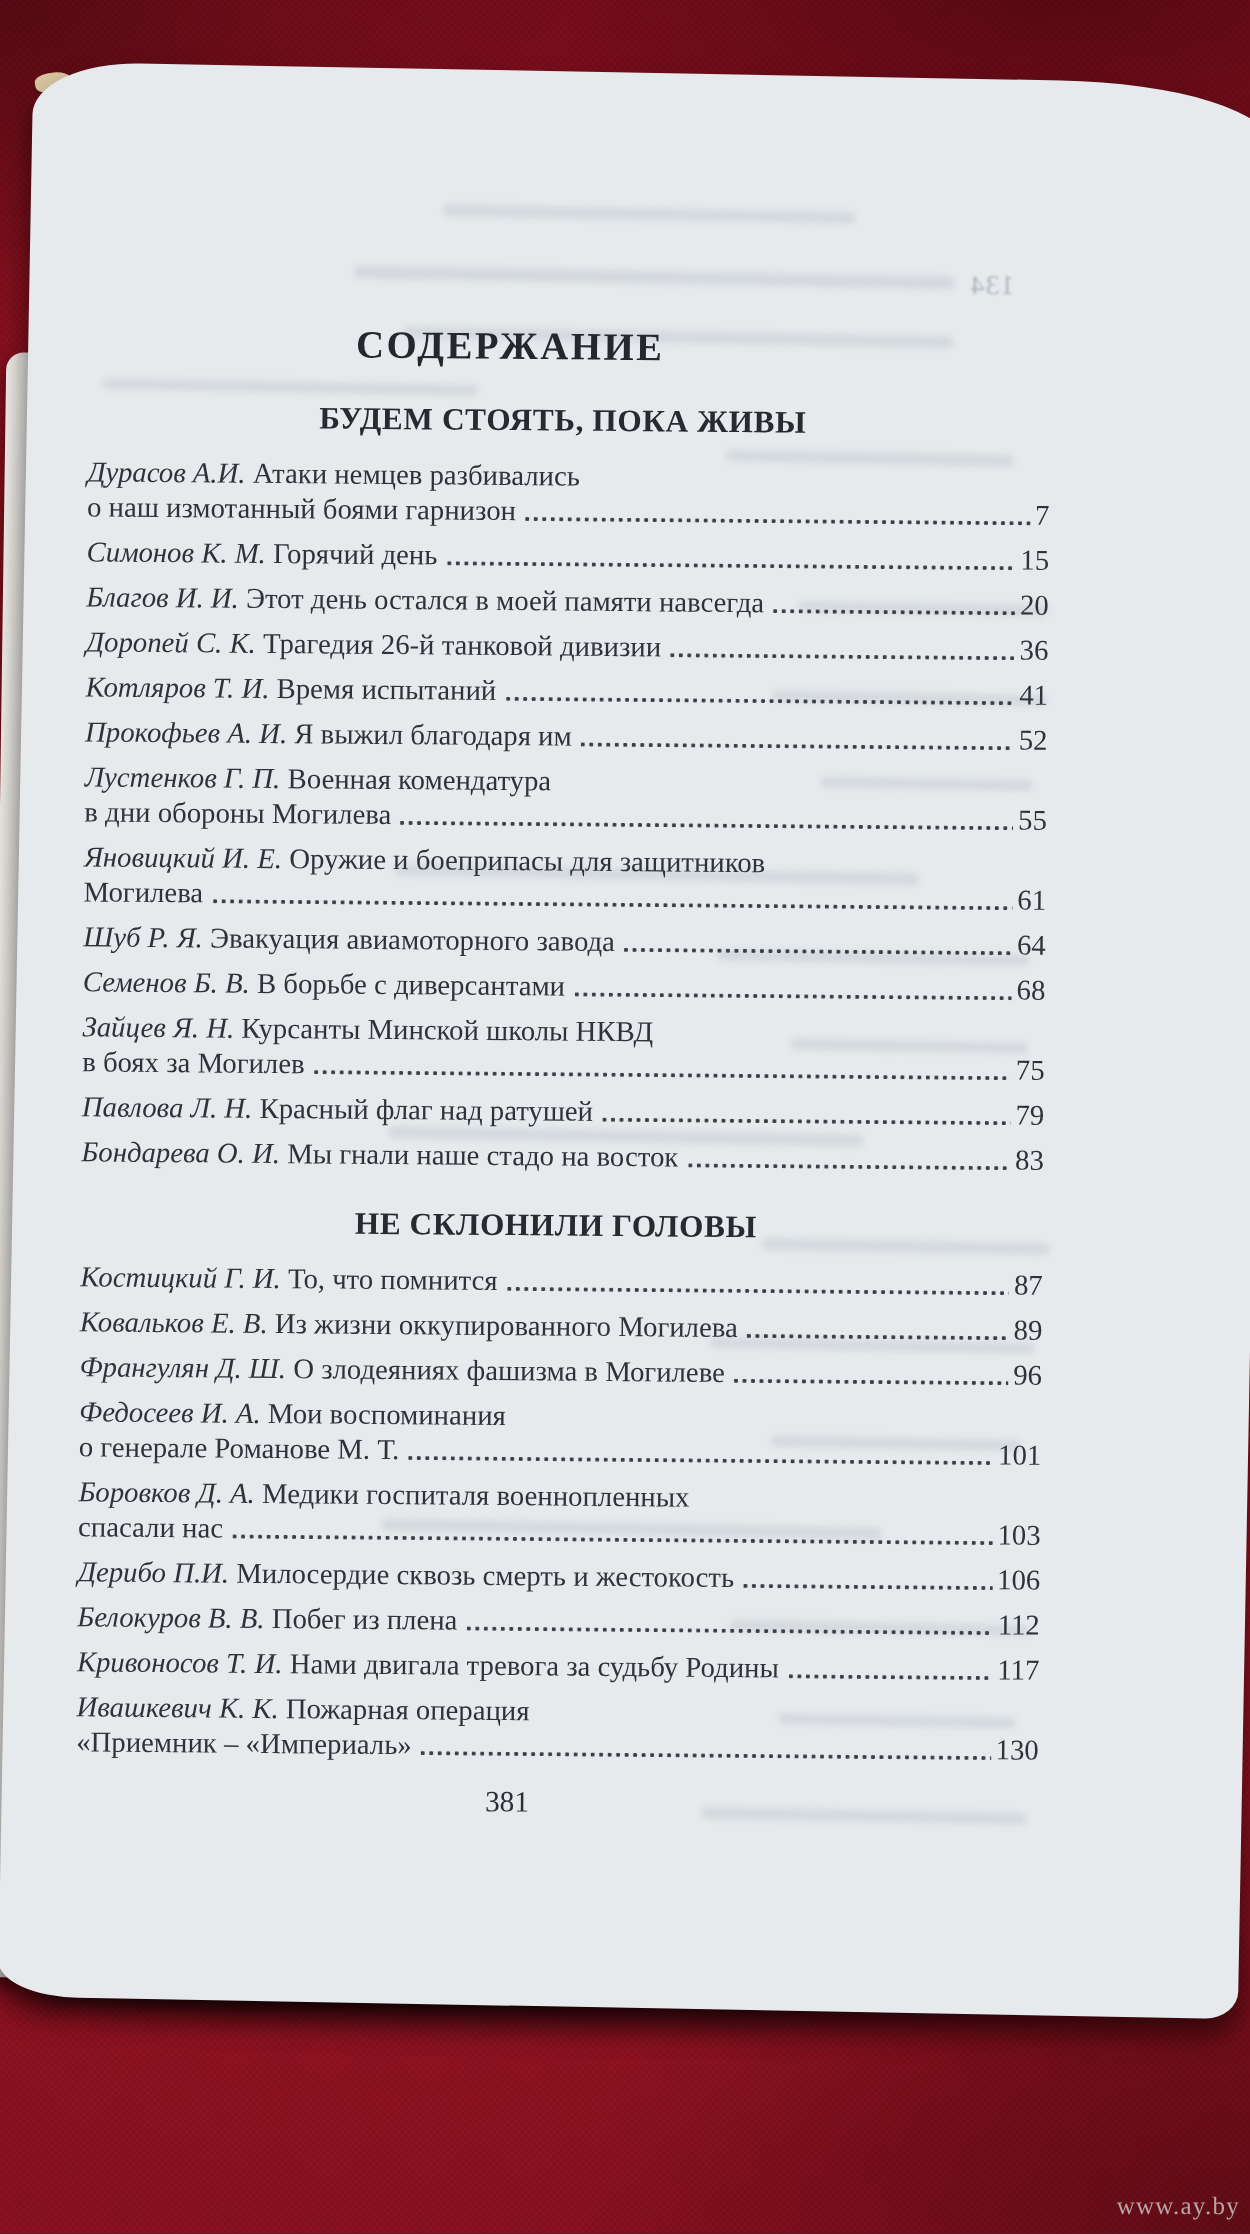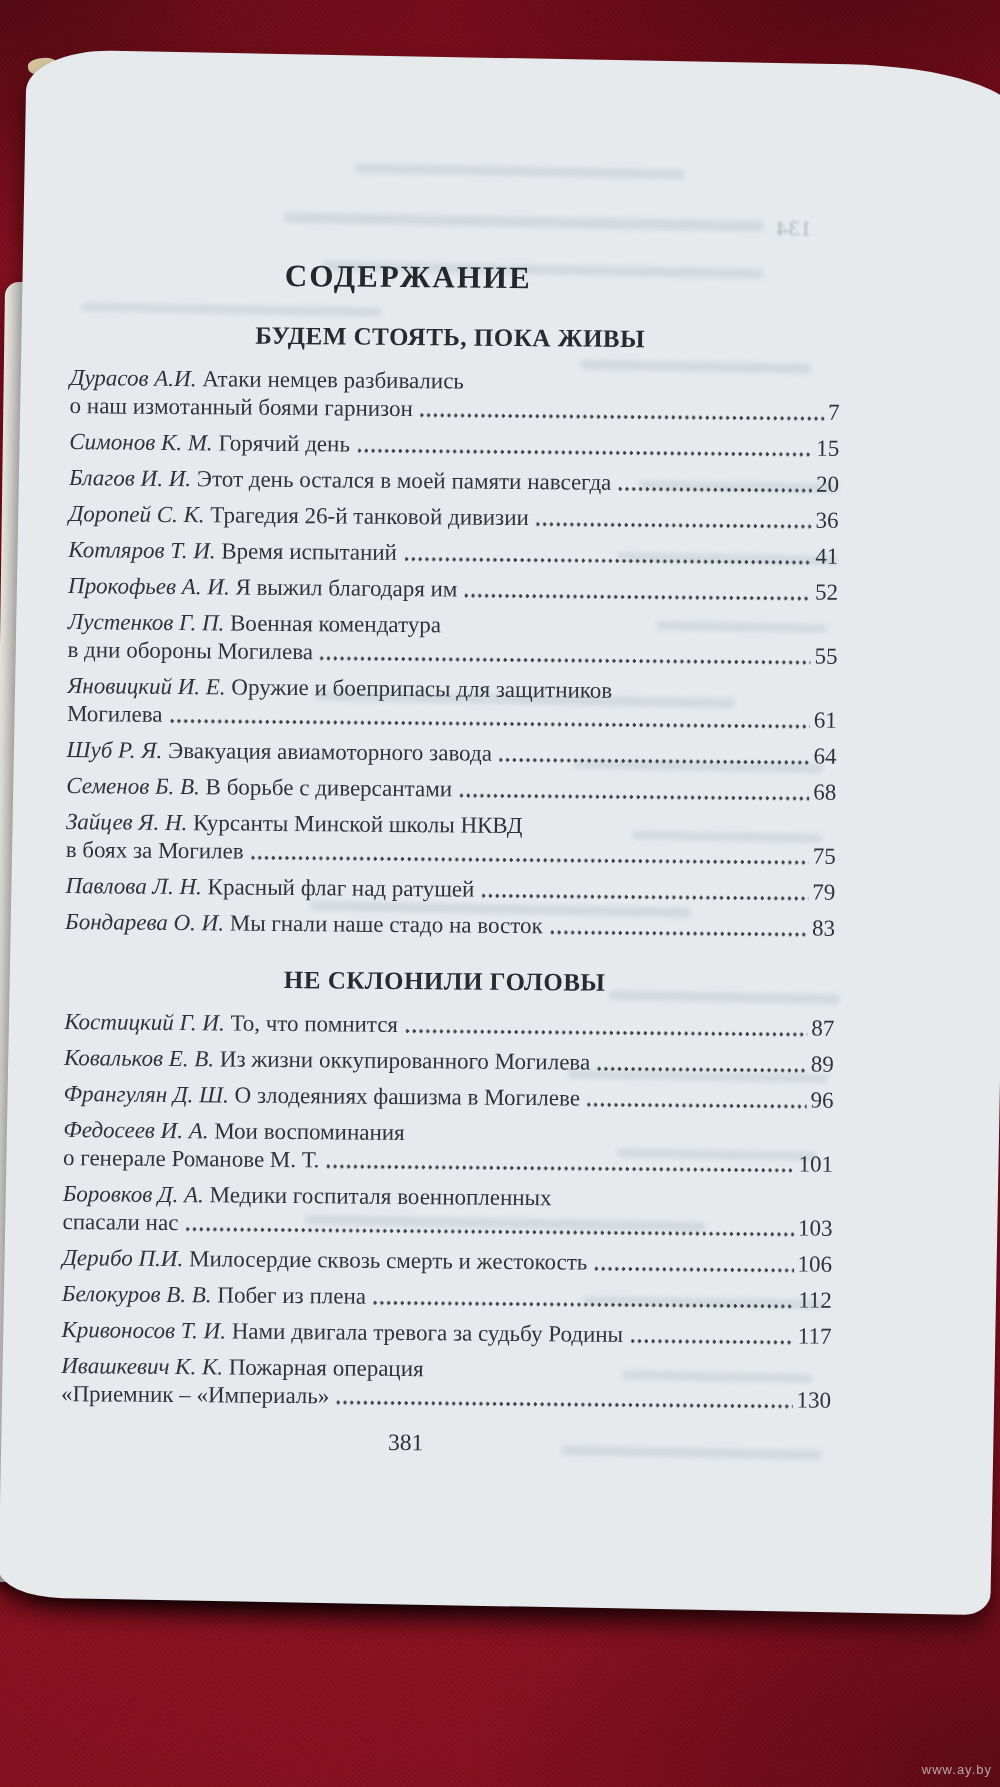--- a/index.html
+++ b/index.html
@@ -79,22 +79,22 @@
     margin:0 4px 5px 7px;
     background-image:radial-gradient(circle at 2.2px 3px, #3b3e47 1.5px, rgba(0,0,0,0) 1.9px);
     background-size:6.8px 6px;background-repeat:repeat-x;
   }
   .pagenum{text-align:right;}
   .folio{
     text-align:center;font-size:23.5px;margin:18px 80px 0 0;color:#2c2f36;
   }
   .watermark{
     position:absolute;right:8px;bottom:10px;
-    font-family:Liberation Sans, sans-serif;
-    font-size:13px;letter-spacing:1px;color:#cfc9c8;opacity:0.8;
+    font-family:Liberation Serif, serif;
+    font-size:20px;letter-spacing:1px;color:#cfc9c8;opacity:0.8;
   }
 </style>
 </head>
 <body>
 
 <div class="scene">
 
   <div class="page-stack"></div>
   <div class="corner-sliver"></div>
 

